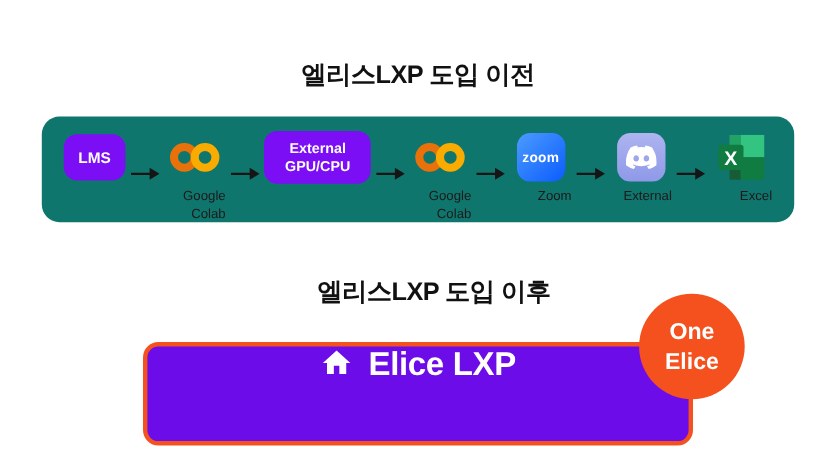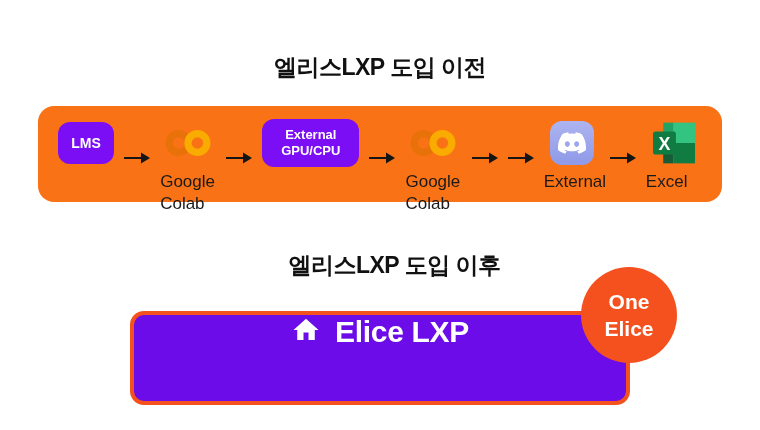--- a/index.html
+++ b/index.html
@@ -12,28 +12,28 @@
     text-align:center;font-size:23px;font-weight:800;color:#111;
     letter-spacing:-0.5px;margin:0;
   }
   #before-title{padding-top:52px;}
   #after-title{margin-top:48px;padding-left:29px;}
 
   
   .band{
     box-sizing:border-box;
     width:684px;height:96px;margin:23px auto 0;
-    background:#f97316;border-radius:16px;
+    background:#0f766e;border-radius:16px;
     display:flex;justify-content:space-between;align-items:flex-start;
     padding:15px 20px 0;
   }
   .node{display:flex;flex-direction:column;align-items:center;}
   .iconarea{height:44px;display:flex;align-items:center;justify-content:center;}
   .nodelabel{
-    margin-top:6px;font-size:17px;color:#1a1a1a;text-align:left;
+    margin-top:6px;font-size:12px;color:#1a1a1a;text-align:right;
     line-height:1.3;width:56px;
   }
   .pill{
     background:#7C0EF5;color:#fff;font-weight:700;border-radius:12px;
     display:flex;align-items:center;justify-content:center;text-align:center;
   }
   .pill-lms{width:56px;height:42px;font-size:14px;}
   .pill-gpu{width:97px;height:48px;font-size:13px;line-height:1.25;}
   .labelspace{height:14px;}
   .arrow{margin-top:31px;flex:0 0 auto;}
@@ -116,20 +116,28 @@
       </svg>
     </div>
     <div class="nodelabel">Google Colab</div>
   </div>
 
   <svg class="arrow" width="26" height="12" viewBox="0 0 26 12">
     <line x1="0" y1="6" x2="18" y2="6" stroke="#151515" stroke-width="2"></line>
     <polygon points="17,0.5 26,6 17,11.5" fill="#151515"></polygon>
   </svg>
 
+  <div class="node">
+    <div class="iconarea">
+      <div class="sq-icon zoom-icon">
+        <span class="zoom-word">zoom</span>
+      </div>
+    </div>
+    <div class="nodelabel">Zoom</div>
+  </div>
 
   <svg class="arrow" width="26" height="12" viewBox="0 0 26 12">
     <line x1="0" y1="6" x2="18" y2="6" stroke="#151515" stroke-width="2"></line>
     <polygon points="17,0.5 26,6 17,11.5" fill="#151515"></polygon>
   </svg>
 
   <div class="node">
     <div class="iconarea">
       <div class="sq-icon discord-icon">
         <svg width="28" height="28" viewBox="0 0 24 24">

